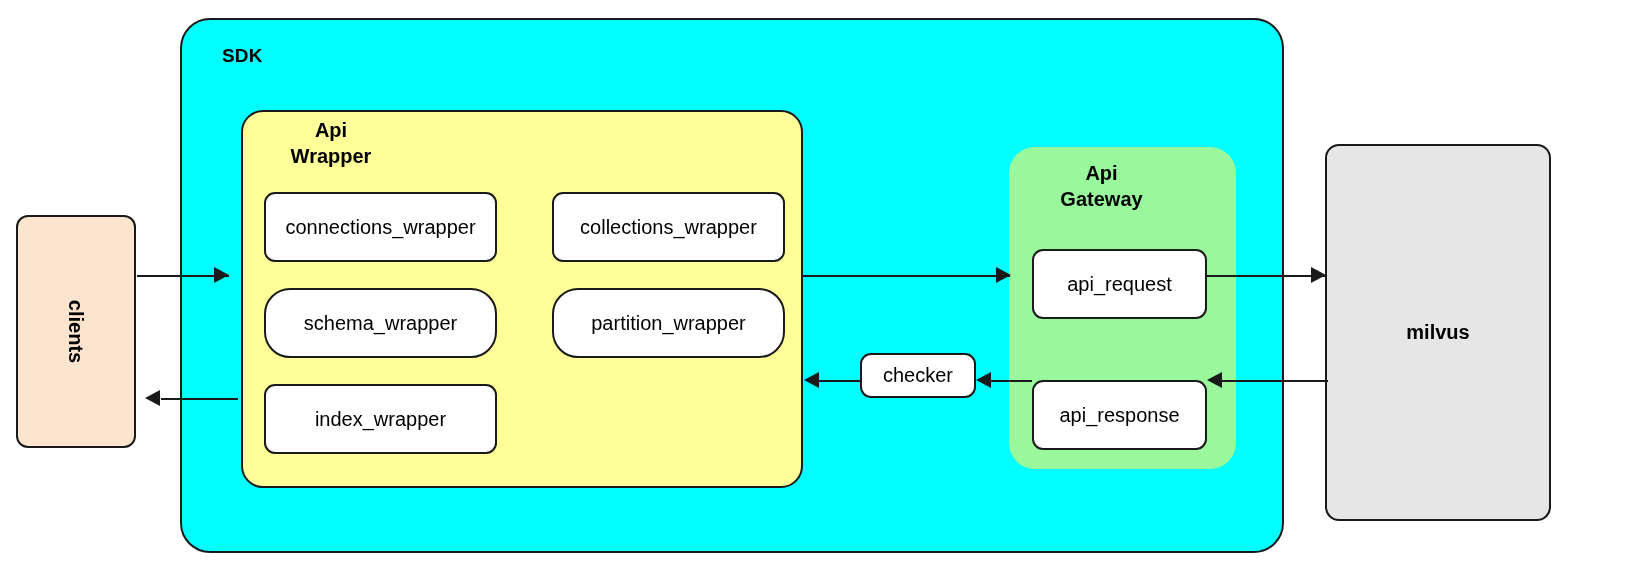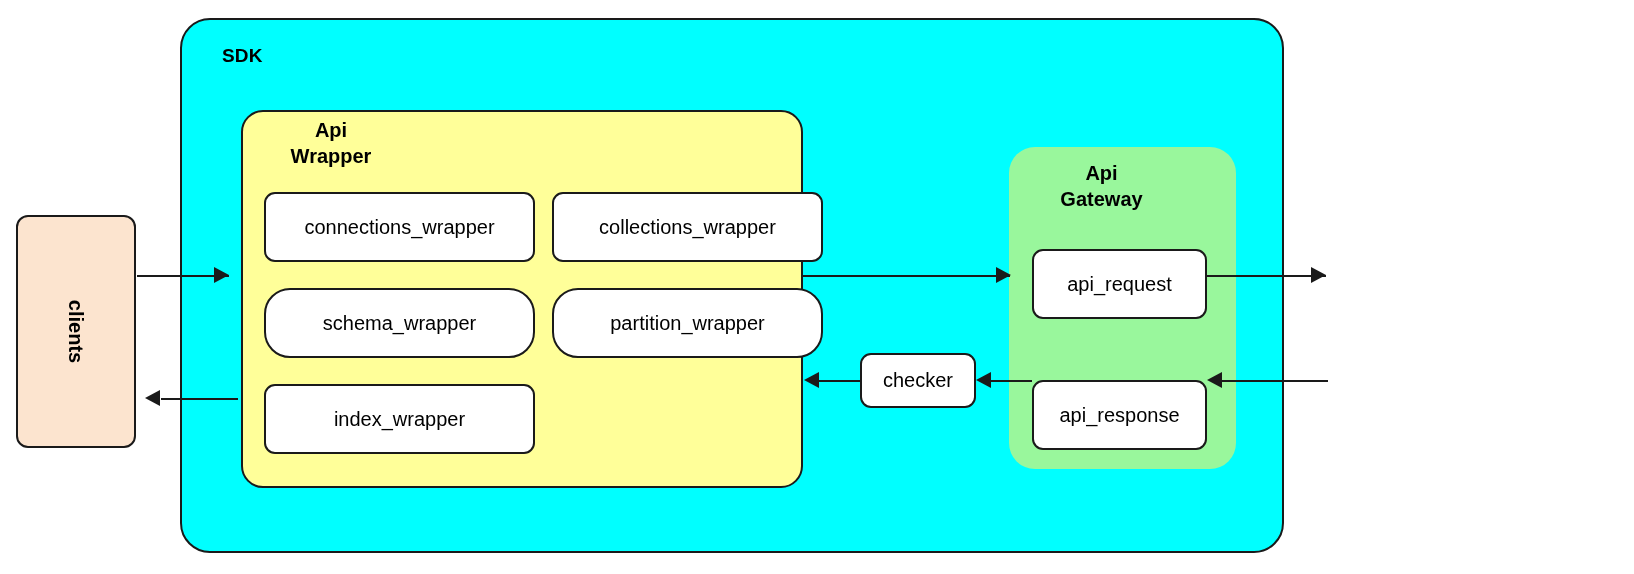--- a/index.html
+++ b/index.html
@@ -74,35 +74,35 @@
     color: #000000;
     text-align: center;
   }
 
   
   .wrap-item {
     background: #ffffff;
     border-radius: 11px;
     font-size: 20px;
     color: #000000;
-    width: 271px;
+    width: 233px;
     height: 70px;
   }
   .col-a { left: 264px; }
   .col-b { left: 552px; }
   .row-1 { top: 192px; }
   .row-2 { top: 288px; border-radius: 26px; }
   .row-3 { top: 384px; }
 
   
   .checker-box {
     left: 860px;
     top: 353px;
     width: 116px;
-    height: 55px;
+    height: 45px;
     background: #ffffff;
     border-radius: 11px;
     font-size: 20px;
   }
 
   
   .gateway-box {
     left: 1009px;
     top: 147px;
     width: 227px;
@@ -221,20 +221,23 @@
   <div class="box gateway-box">
     <span class="gateway-label"><span>Api</span><br><span>Gateway</span></span>
   </div>
   <div class="box gw-item gw-request">
     <span>api_request</span>
   </div>
   <div class="box gw-item gw-response">
     <span>api_response</span>
   </div>
 
+  <div class="box milvus-box">
+    <span class="milvus-label">milvus</span>
+  </div>
 
   <div class="conn" style="left:137px; top:275px; width:92px;"></div>
   <div class="arrow-head arrow-right" style="left:214px; top:267px;"></div>
 
   <div class="conn" style="left:803px; top:275px; width:207px;"></div>
   <div class="arrow-head arrow-right" style="left:996px; top:267px;"></div>
 
   <div class="conn" style="left:1206px; top:275px; width:120px;"></div>
   <div class="arrow-head arrow-right" style="left:1311px; top:267px;"></div>
 

